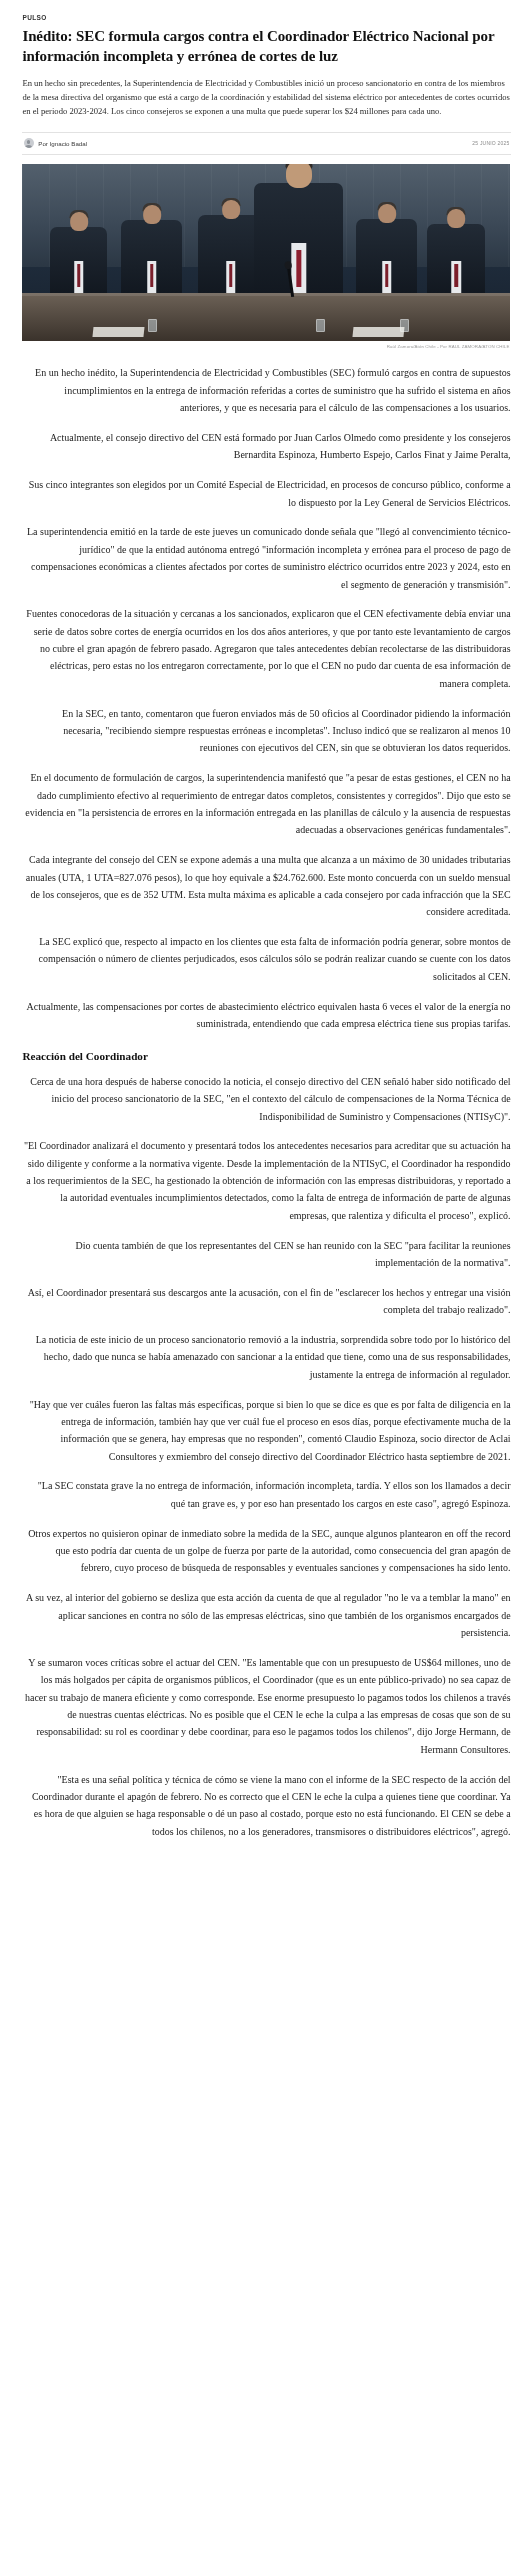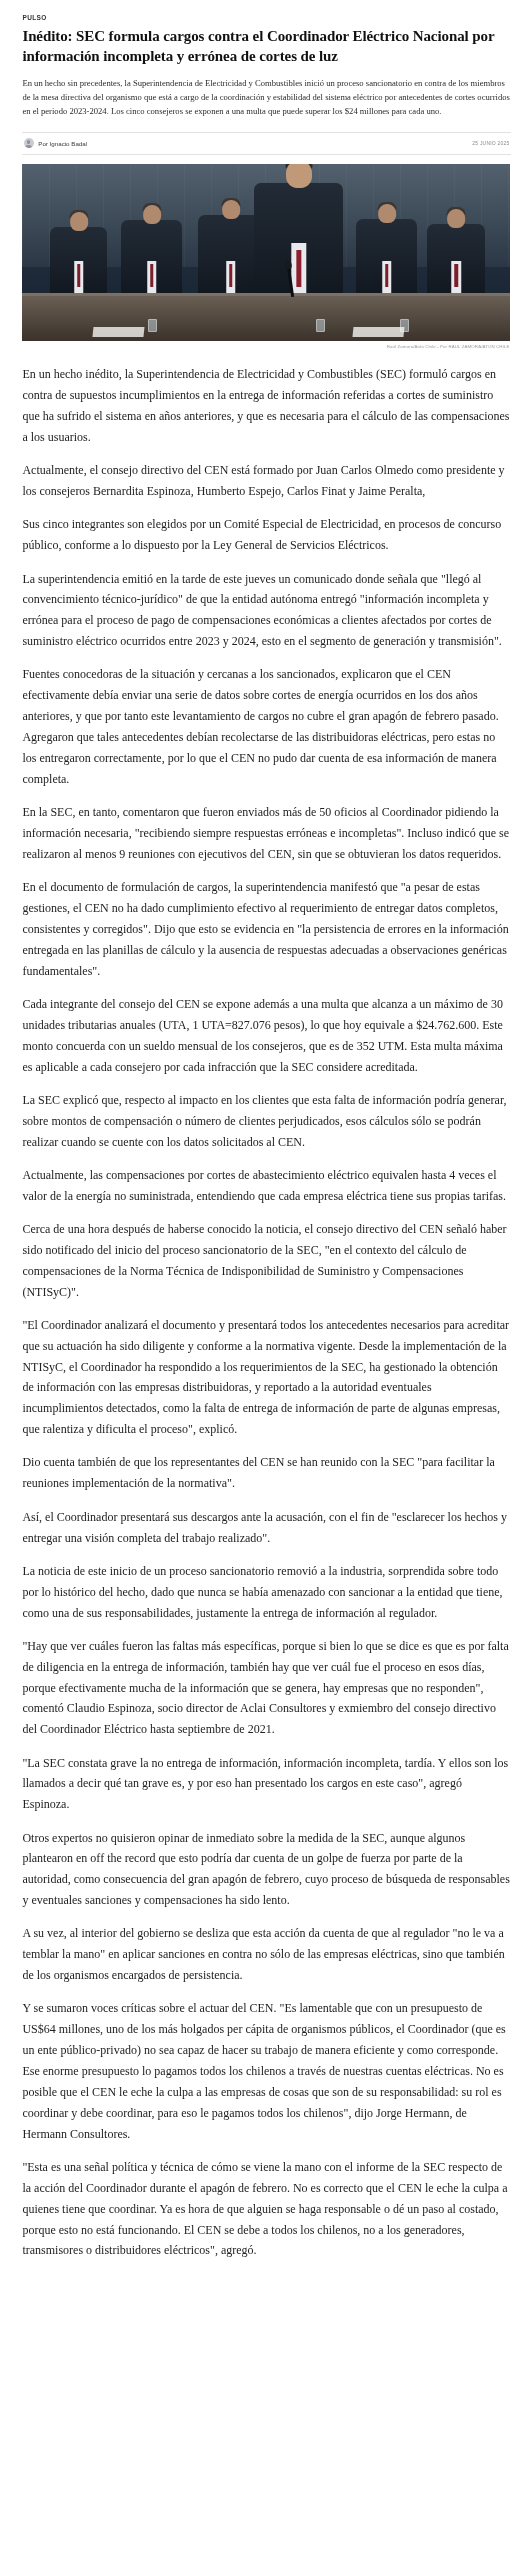--- a/index.html
+++ b/index.html
@@ -210,25 +210,25 @@
   figcaption.credit {
     font-family: "Liberation Sans", sans-serif;
     font-size: 4.4px;
     color: #9a9a9a;
     text-align: right;
     padding: 3px 1.2px 0 0;
     letter-spacing: 0.1px;
   }
   p.body {
     font-family: "Liberation Serif", serif;
-    font-size: 12px;
+    font-size: 10px;
     line-height: 1.74;
     color: #222;
     margin: 0 0 12.4px 0;
-    text-align: left;
+    text-align: right;
   }
   h2.subhead {
     font-family: "Liberation Serif", serif;
     font-size: 11.2px;
     font-weight: bold;
     color: #111;
     margin: 17.7px 0 10.6px 0;
   }
 </style>
 </head>
@@ -301,26 +301,27 @@
       <div class="hero-paper" style="left:331px;"></div>
     </div>
     <figcaption class="credit">Raúl Zamora/Atón Chile - Por RAUL ZAMORA/ATON CHILE</figcaption>
   </figure>
 
   <p class="body">En un hecho inédito, la Superintendencia de Electricidad y Combustibles (SEC) formuló cargos en contra de supuestos incumplimientos en la entrega de información referidas a cortes de suministro que ha sufrido el sistema en años anteriores, y que es necesaria para el cálculo de las compensaciones a los usuarios.</p>
   <p class="body">Actualmente, el consejo directivo del CEN está formado por Juan Carlos Olmedo como presidente y los consejeros Bernardita Espinoza, Humberto Espejo, Carlos Finat y Jaime Peralta,</p>
   <p class="body">Sus cinco integrantes son elegidos por un Comité Especial de Electricidad, en procesos de concurso público, conforme a lo dispuesto por la Ley General de Servicios Eléctricos.</p>
   <p class="body">La superintendencia emitió en la tarde de este jueves un comunicado donde señala que "llegó al convencimiento técnico-jurídico" de que la entidad autónoma entregó "información incompleta y errónea para el proceso de pago de compensaciones económicas a clientes afectados por cortes de suministro eléctrico ocurridos entre 2023 y 2024, esto en el segmento de generación y transmisión".</p>
   <p class="body">Fuentes conocedoras de la situación y cercanas a los sancionados, explicaron que el CEN efectivamente debía enviar una serie de datos sobre cortes de energía ocurridos en los dos años anteriores, y que por tanto este levantamiento de cargos no cubre el gran apagón de febrero pasado. Agregaron que tales antecedentes debían recolectarse de las distribuidoras eléctricas, pero estas no los entregaron correctamente, por lo que el CEN no pudo dar cuenta de esa información de manera completa.</p>
-  <p class="body">En la SEC, en tanto, comentaron que fueron enviados más de 50 oficios al Coordinador pidiendo la información necesaria, "recibiendo siempre respuestas erróneas e incompletas". Incluso indicó que se realizaron al menos 9 reuniones con ejecutivos del CEN, sin que se obtuvieran los datos requeridos.</p>
+  <p class="body">En la SEC, en tanto, comentaron que fueron enviados más de 50 oficios al Coordinador pidiendo la información necesaria, "recibiendo siempre respuestas erróneas e incompletas". Incluso indicó que se realizaron al menos 10 reuniones con ejecutivos del CEN, sin que se obtuvieran los datos requeridos.</p>
   <p class="body">En el documento de formulación de cargos, la superintendencia manifestó que "a pesar de estas gestiones, el CEN no ha dado cumplimiento efectivo al requerimiento de entregar datos completos, consistentes y corregidos". Dijo que esto se evidencia en "la persistencia de errores en la información entregada en las planillas de cálculo y la ausencia de respuestas adecuadas a observaciones genéricas fundamentales".</p>
   <p class="body">Cada integrante del consejo del CEN se expone además a una multa que alcanza a un máximo de 30 unidades tributarias anuales (UTA, 1 UTA=827.076 pesos), lo que hoy equivale a $24.762.600. Este monto concuerda con un sueldo mensual de los consejeros, que es de 352 UTM. Esta multa máxima es aplicable a cada consejero por cada infracción que la SEC considere acreditada.</p>
   <p class="body">La SEC explicó que, respecto al impacto en los clientes que esta falta de información podría generar, sobre montos de compensación o número de clientes perjudicados, esos cálculos sólo se podrán realizar cuando se cuente con los datos solicitados al CEN.</p>
-  <p class="body">Actualmente, las compensaciones por cortes de abastecimiento eléctrico equivalen hasta 4 veces el valor de la energía no suministrada, entendiendo que cada empresa eléctrica tiene sus propias tarifas.</p>
-
+  <p class="body">Actualmente, las compensaciones por cortes de abastecimiento eléctrico equivalen hasta 6 veces el valor de la energía no suministrada, entendiendo que cada empresa eléctrica tiene sus propias tarifas.</p>
+
+  <h2 class="subhead">Reacción del Coordinador</h2>
 
   <p class="body">Cerca de una hora después de haberse conocido la noticia, el consejo directivo del CEN señaló haber sido notificado del inicio del proceso sancionatorio de la SEC, "en el contexto del cálculo de compensaciones de la Norma Técnica de Indisponibilidad de Suministro y Compensaciones (NTISyC)".</p>
   <p class="body">"El Coordinador analizará el documento y presentará todos los antecedentes necesarios para acreditar que su actuación ha sido diligente y conforme a la normativa vigente. Desde la implementación de la NTISyC, el Coordinador ha respondido a los requerimientos de la SEC, ha gestionado la obtención de información con las empresas distribuidoras, y reportado a la autoridad eventuales incumplimientos detectados, como la falta de entrega de información de parte de algunas empresas, que ralentiza y dificulta el proceso", explicó.</p>
   <p class="body">Dio cuenta también de que los representantes del CEN se han reunido con la SEC "para facilitar la reuniones implementación de la normativa".</p>
   <p class="body">Así, el Coordinador presentará sus descargos ante la acusación, con el fin de "esclarecer los hechos y entregar una visión completa del trabajo realizado".</p>
 
 
   <p class="body">La noticia de este inicio de un proceso sancionatorio removió a la industria, sorprendida sobre todo por lo histórico del hecho, dado que nunca se había amenazado con sancionar a la entidad que tiene, como una de sus responsabilidades, justamente la entrega de información al regulador.</p>
   <p class="body">"Hay que ver cuáles fueron las faltas más específicas, porque si bien lo que se dice es que es por falta de diligencia en la entrega de información, también hay que ver cuál fue el proceso en esos días, porque efectivamente mucha de la información que se genera, hay empresas que no responden", comentó Claudio Espinoza, socio director de Aclai Consultores y exmiembro del consejo directivo del Coordinador Eléctrico hasta septiembre de 2021.</p>
   <p class="body">"La SEC constata grave la no entrega de información, información incompleta, tardía. Y ellos son los llamados a decir qué tan grave es, y por eso han presentado los cargos en este caso", agregó Espinoza.</p>

